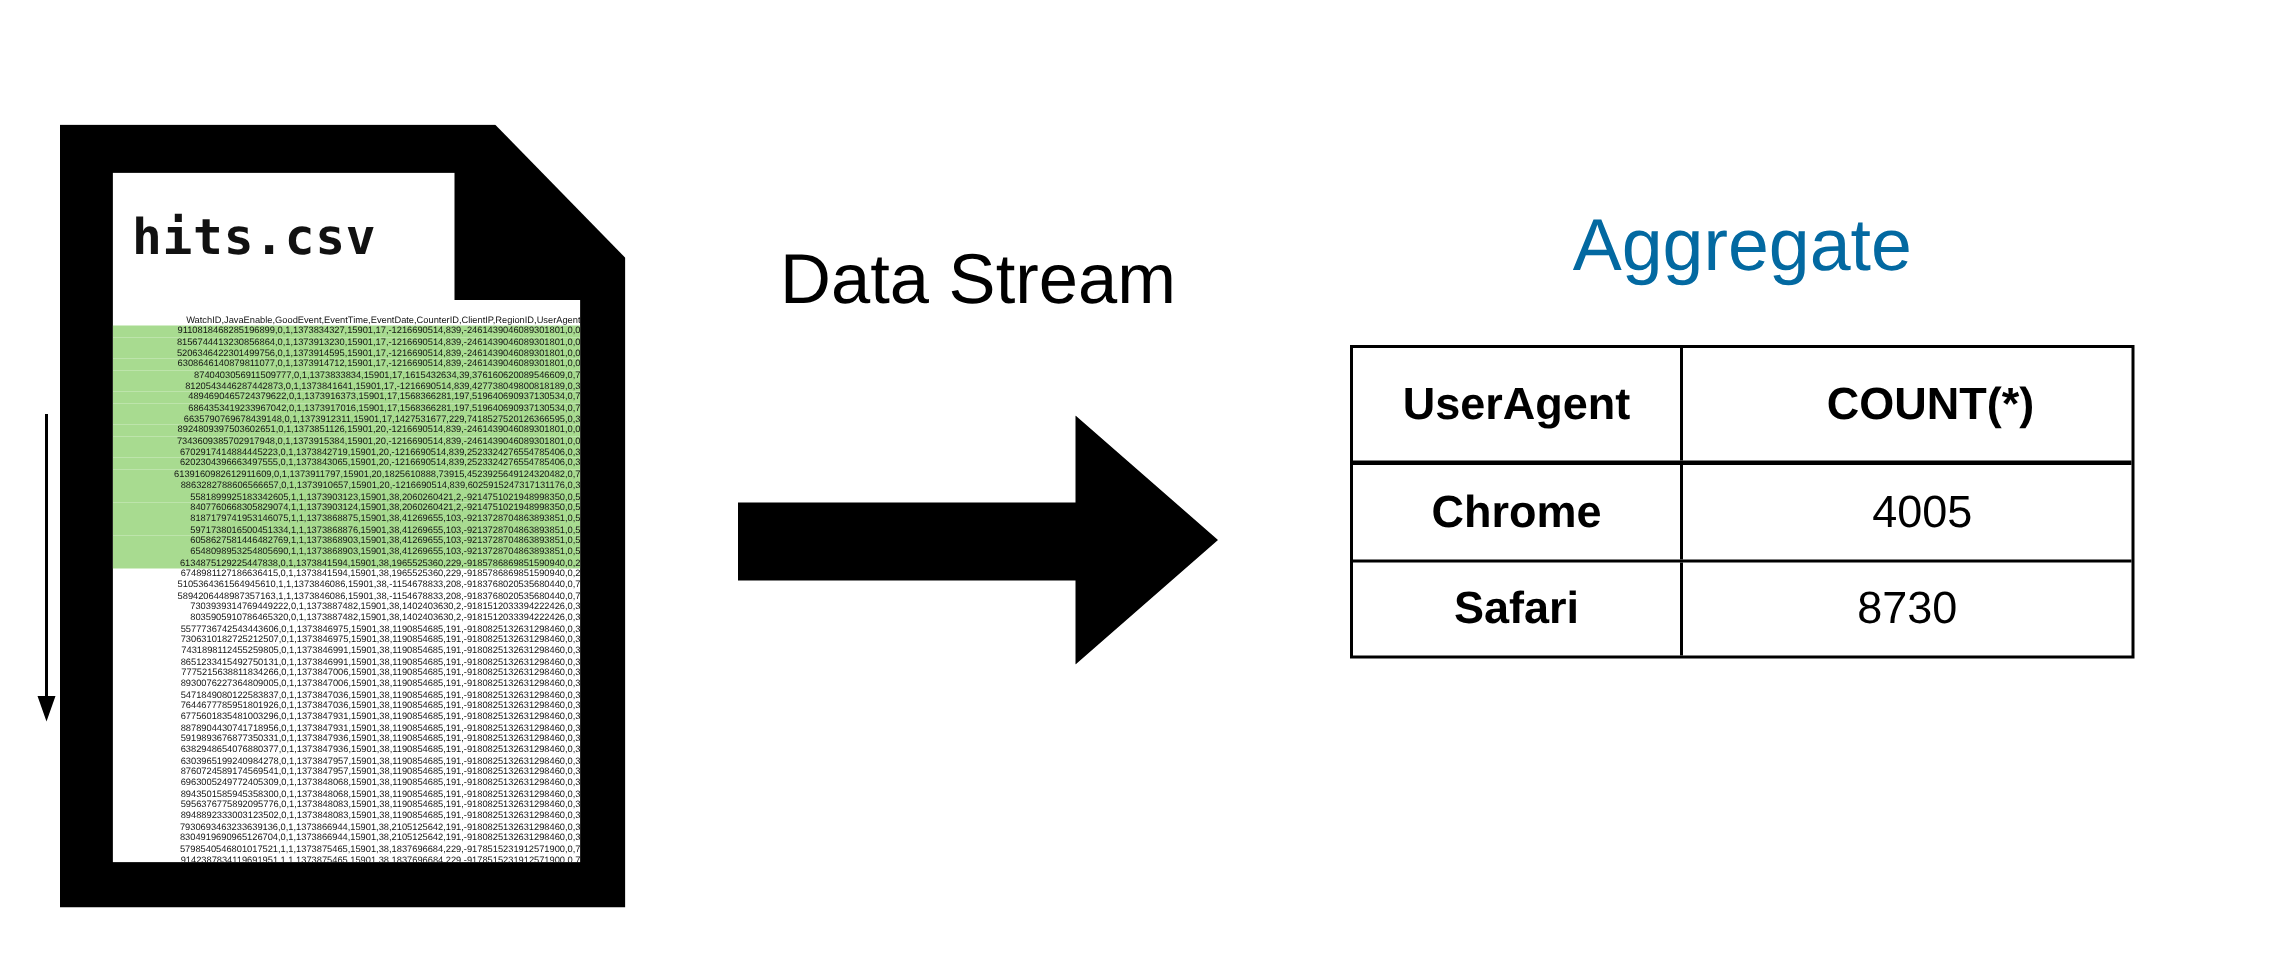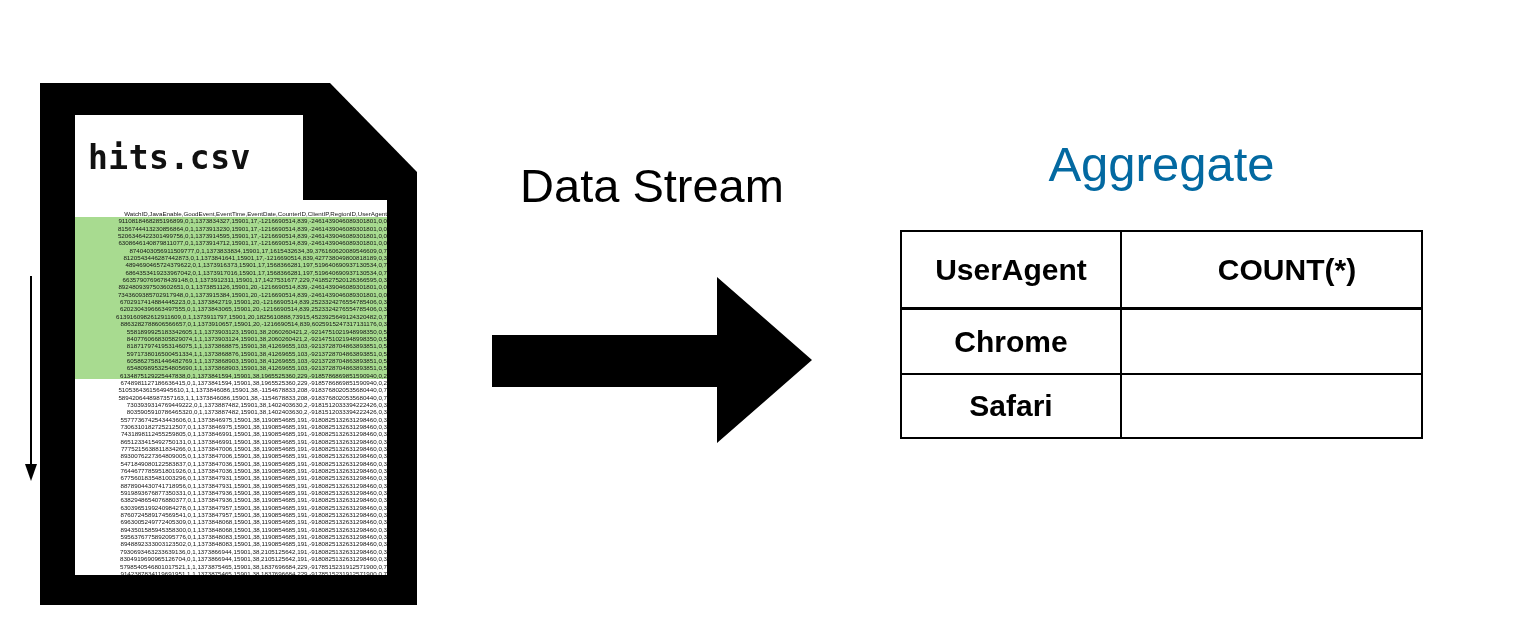--- a/index.html
+++ b/index.html
@@ -136,17 +136,19 @@
 </svg>
 
 <div class="agg-title">Aggregate</div>
 <div class="agg-table">
   <div class="agg-row header">
     <div class="agg-cell c1 bold">UserAgent</div>
     <div class="agg-cell c2 bold">COUNT(*)</div>
   </div>
   <div class="agg-row r1">
     <div class="agg-cell c1 bold">Chrome</div>
+    <div class="agg-cell c2">4005</div>
   </div>
   <div class="agg-row r2">
     <div class="agg-cell c1 bold">Safari</div>
+    <div class="agg-cell c2">8730</div>
   </div>
 </div>
 
 </body></html>

